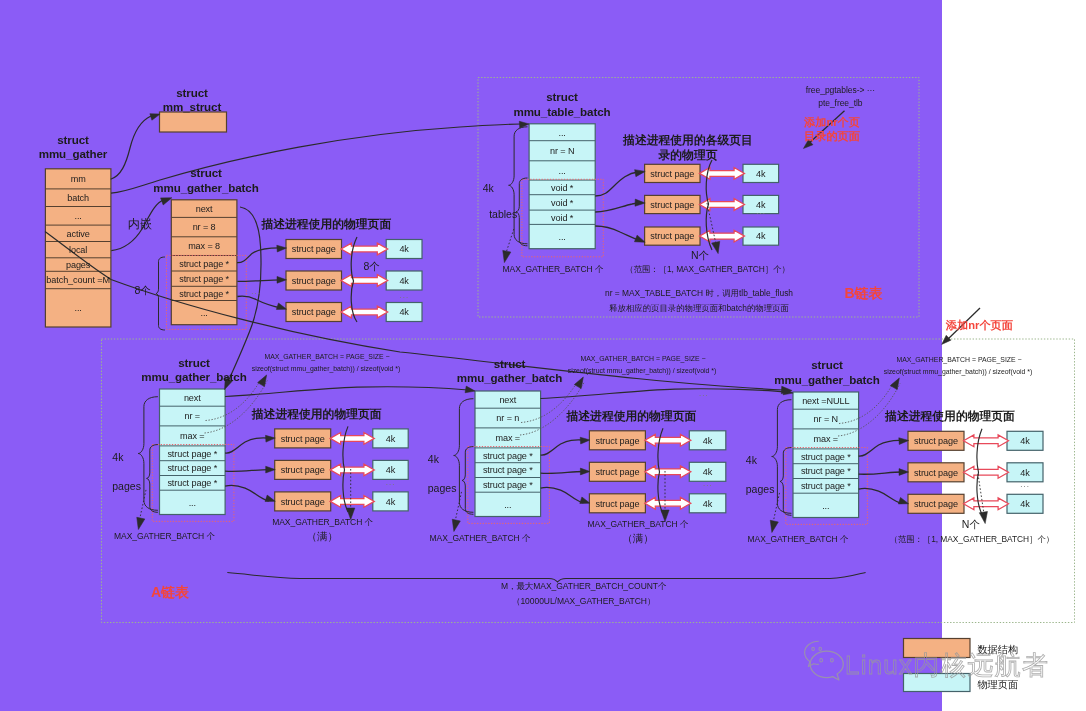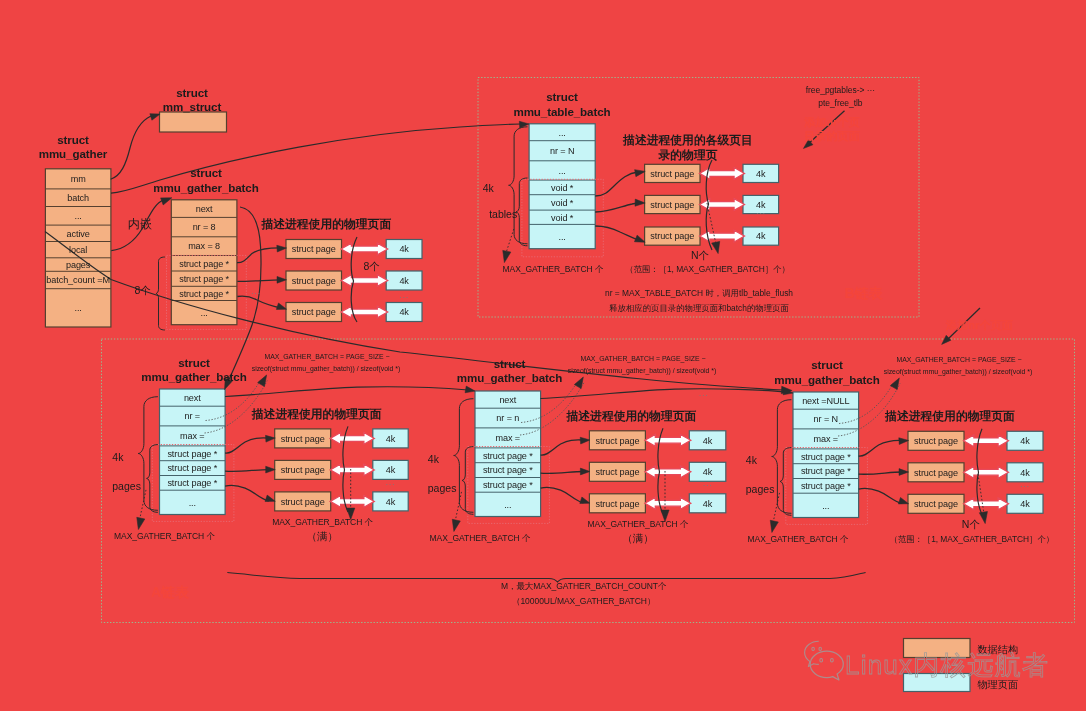--- a/index.html
+++ b/index.html
@@ -1,19 +1,19 @@
 <!DOCTYPE html>
 <html><head>
 <meta charset="utf-8">
 <title>mmu_gather / mmu_gather_batch diagram</title>
 <style>
   html,body{margin:0;padding:0;background:#ffffff;}
   body{width:1086px;height:711px;overflow:hidden;
        font-family:"Liberation Sans",sans-serif;}
-  #root{position:relative;width:1086px;height:711px;background:#ef4444;}
+  #root{position:relative;width:942px;height:711px;background:#8b5cf6;}
   svg#diagram{display:block;position:absolute;left:0;top:0;}
   .t{font-family:"Liberation Sans",sans-serif;fill:#1c1c1c;}
   .ttl {font-size:11.6px;font-weight:700;letter-spacing:-0.1px;}
   .fld {font-size:9.1px;letter-spacing:-0.1px;}
   .fldc{font-size:8.5px;letter-spacing:-0.05px;}
   .cjkm{font-size:11.8px;font-weight:700;}
   .cjks{font-size:8.4px;}
   .lgd {font-size:10.2px;}
   .fldm{font-size:10.5px;}
   .frm {font-size:6.9px;letter-spacing:0px;}

